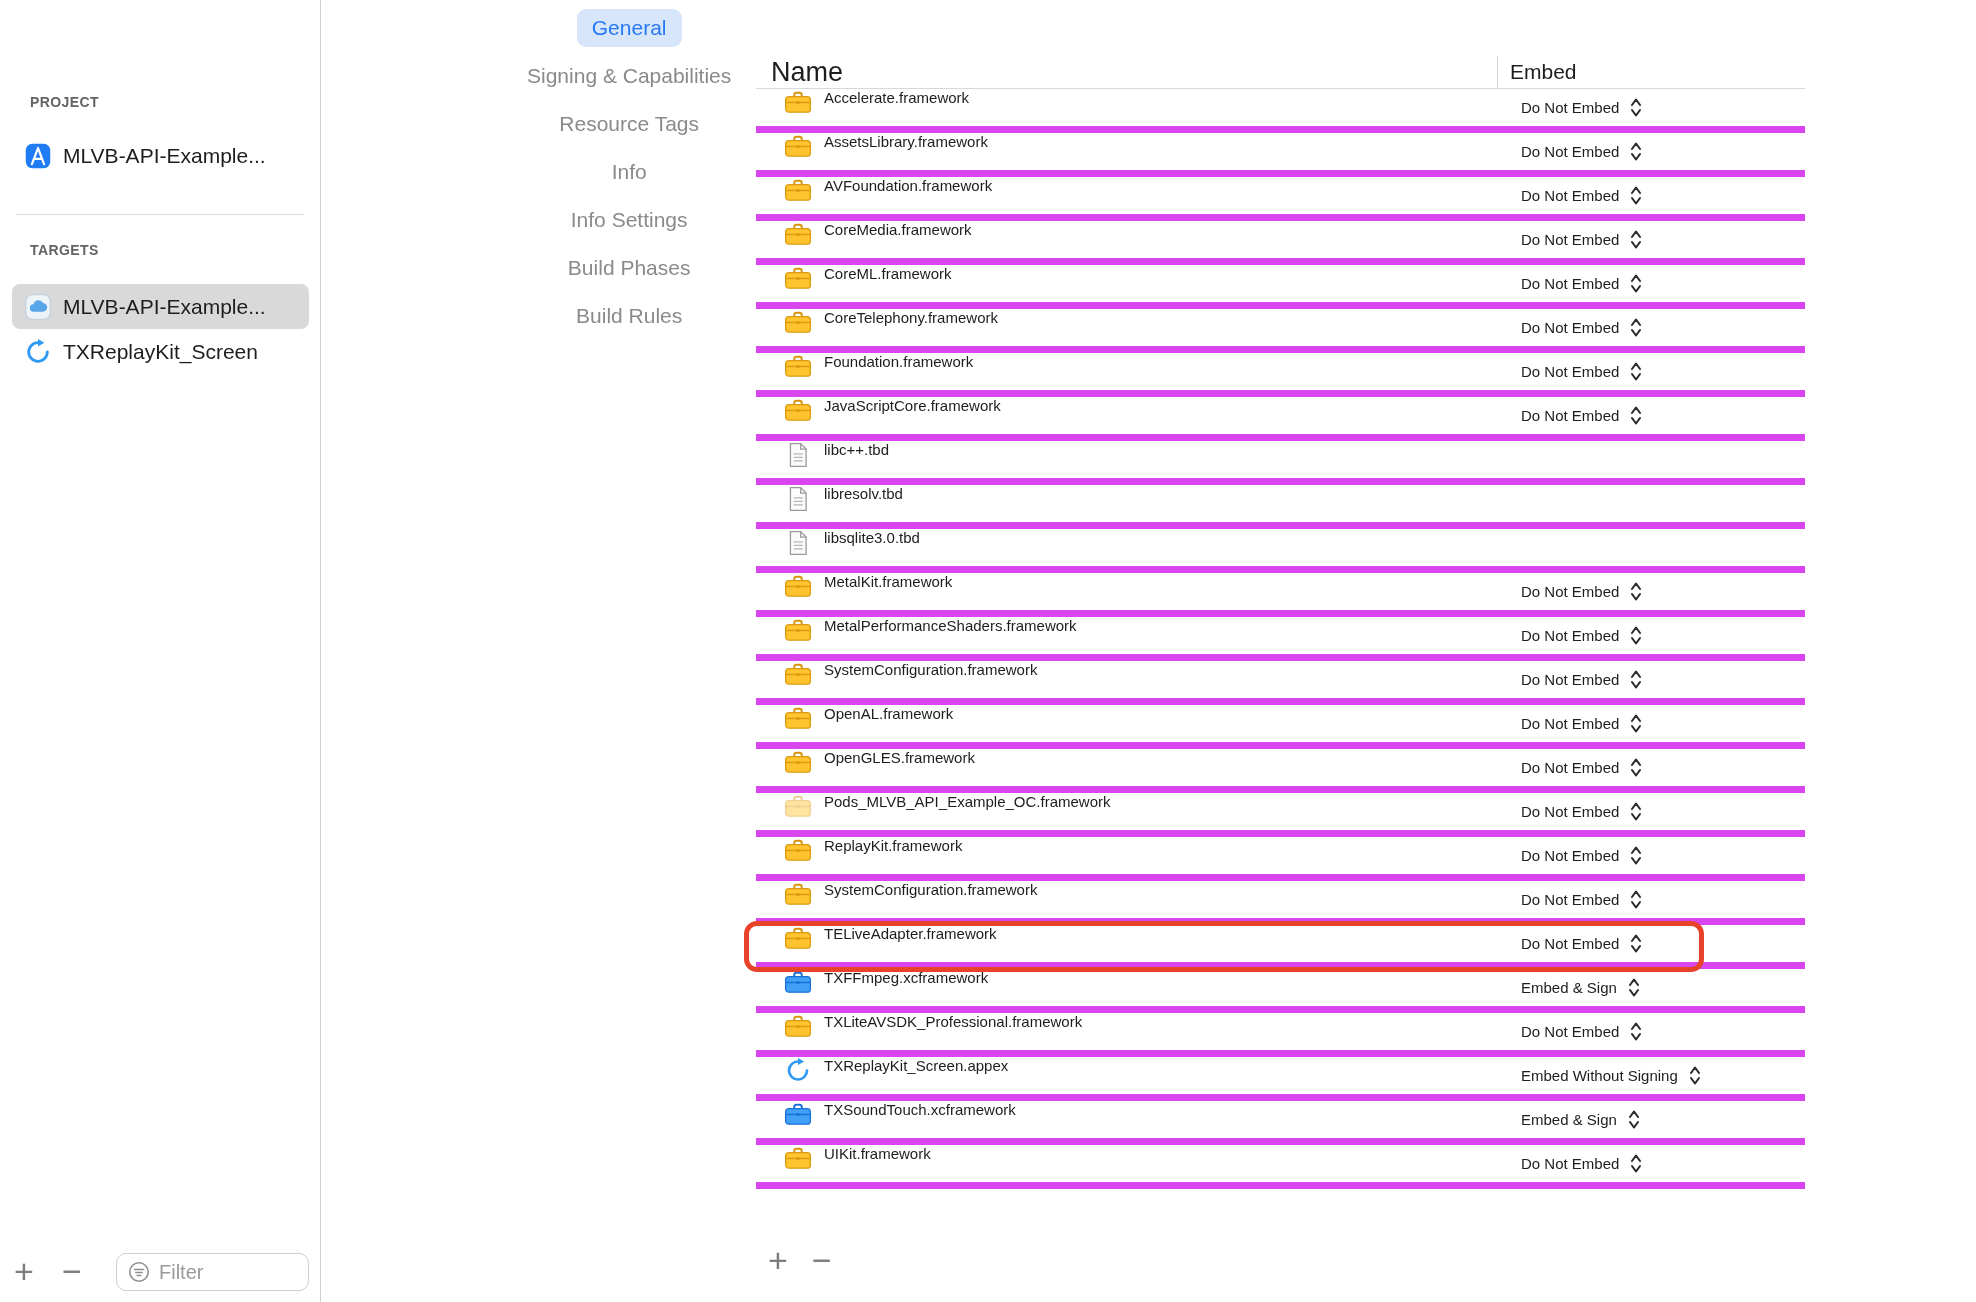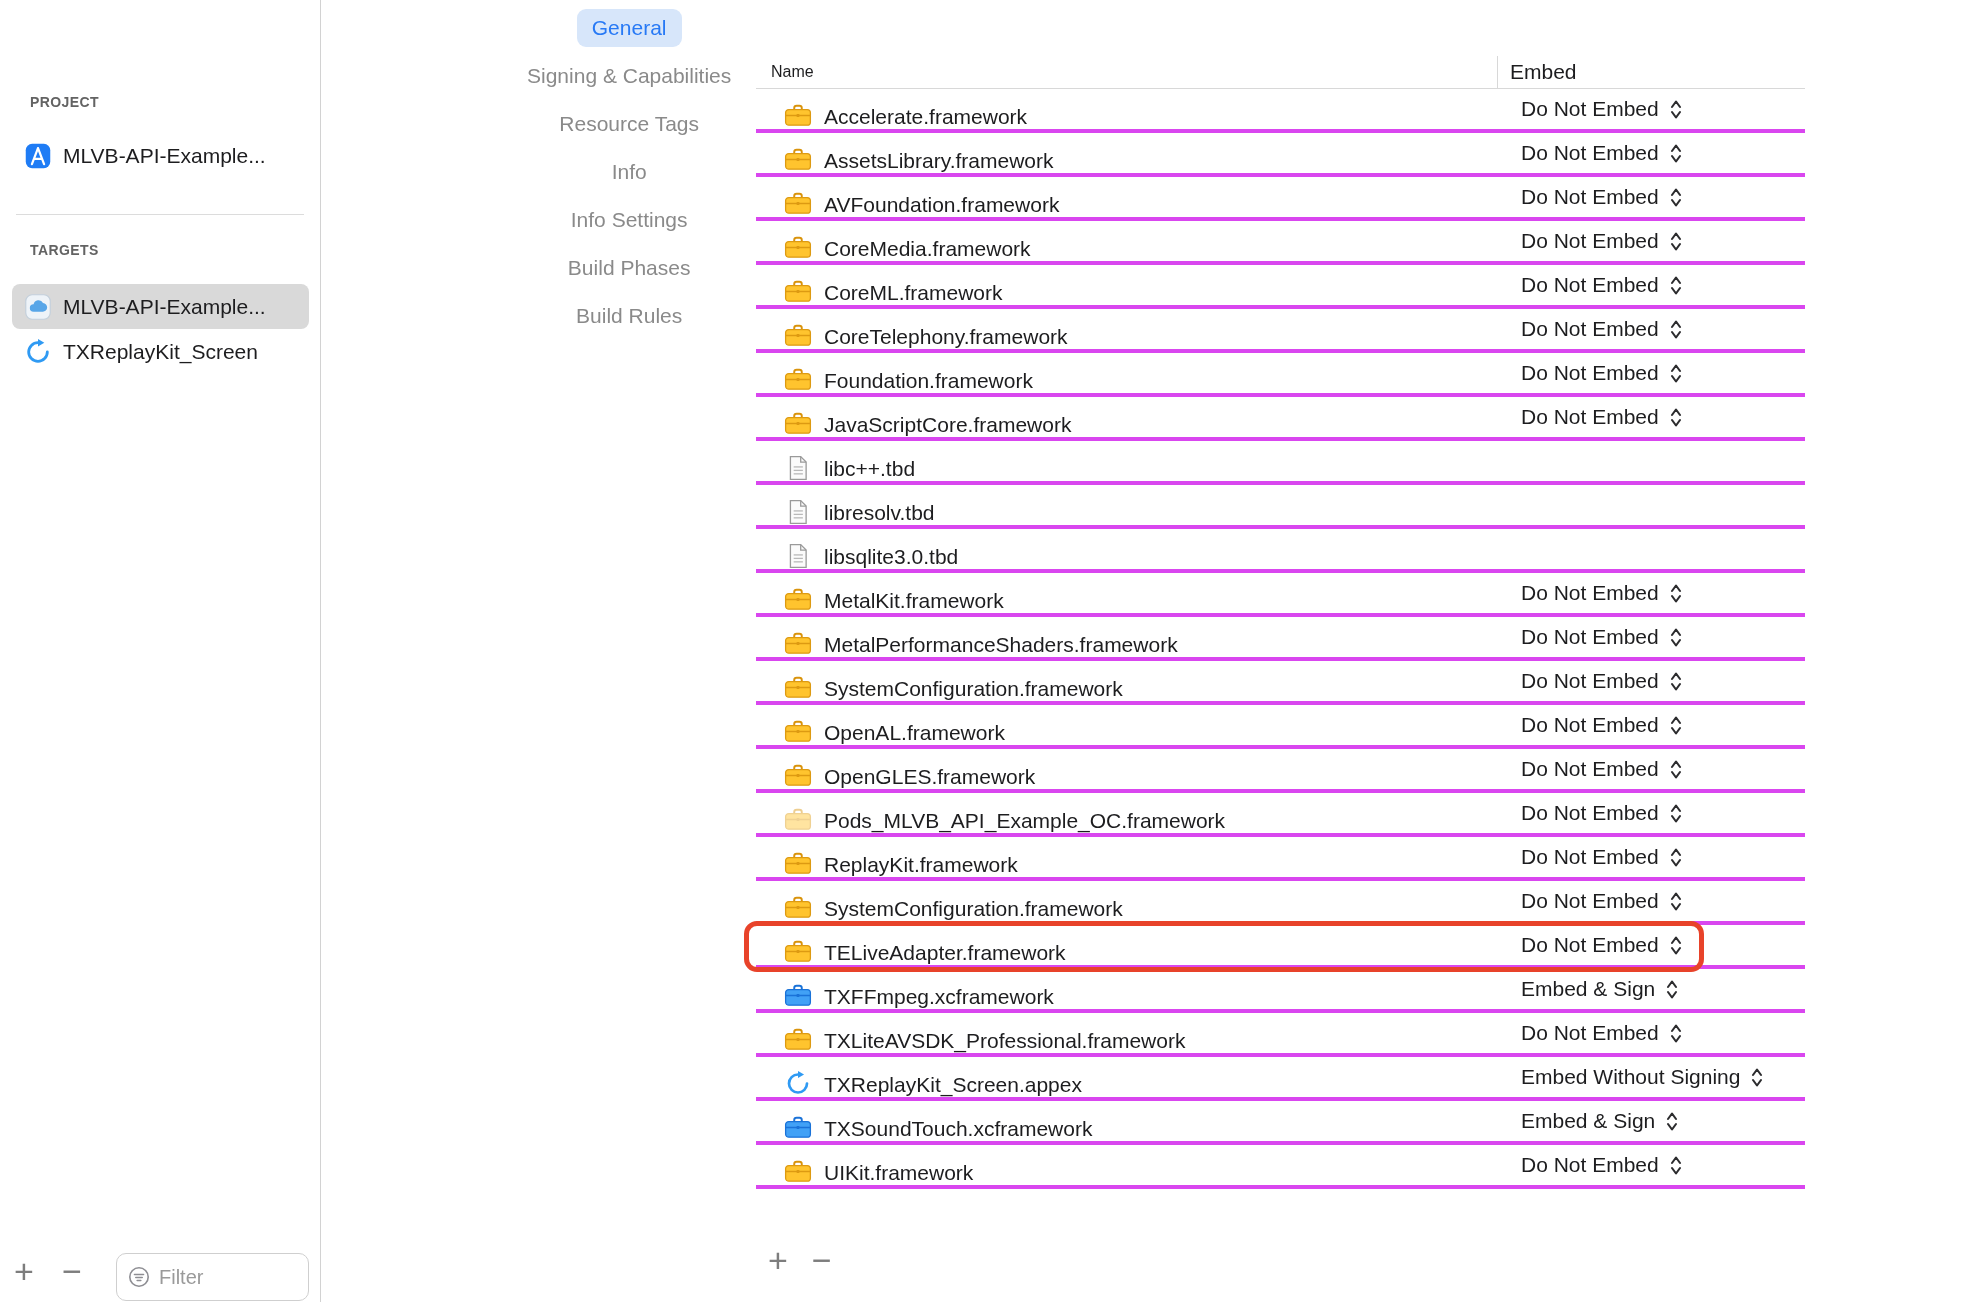--- a/index.html
+++ b/index.html
@@ -28,32 +28,32 @@
   .sicon svg { width:100%; height:100%; }
   .sidebar-divider { position:absolute; left:16px; right:16px; top:214px; height:1px; background:#dcdcdc; }
   .targets-list { position:absolute; left:12px; right:11px; top:284px; }
   .target-row { display:flex; align-items:center; gap:11px; height:45px; padding:0 12px; border-radius:8px; font-size:21px; cursor:pointer; white-space:nowrap; overflow:hidden; }
   .target-row.selected { background:#d9d9d9; }
 
   .sidebar-bottom { position:absolute; left:0; bottom:6px; width:100%; height:46px; }
   .pm { position:absolute; top:0; font-size:34px; font-weight:200; color:#7d7d7d; cursor:pointer; line-height:42px; }
   .pm.add { left:14px; }
   .pm.remove { left:62px; }
-  .filter-field { position:absolute; left:116px; top:3px; width:193px; height:48px; border:1.5px solid #cfcfcf; border-radius:10px; display:flex; align-items:center; padding:0 10px; gap:8px; background:#fff; }
+  .filter-field { position:absolute; left:116px; top:3px; width:193px; height:38px; border:1.5px solid #cfcfcf; border-radius:10px; display:flex; align-items:center; padding:0 10px; gap:8px; background:#fff; }
   .filter-field svg { width:24px; height:24px; flex:0 0 24px; }
   .filter-field input { border:none; outline:none; width:100%; font-size:20px; font-family:inherit; color:#333; background:transparent; }
   .filter-field input::placeholder { color:#9a9a9a; }
 
   
   .thead { position:absolute; left:756px; top:56px; width:1049px; height:33px; border-bottom:1px solid #d8d8d8; }
-  .th-name { position:absolute; left:15px; top:0; bottom:0; display:flex; align-items:center; font-size:16px; color:#1d1d1f; }
+  .th-name { position:absolute; left:15px; top:0; bottom:0; display:flex; align-items:center; font-size:27px; color:#1d1d1f; }
   .th-embed { position:absolute; left:741px; top:0; bottom:0; right:0; border-left:1px solid #d8d8d8; padding-left:12px; display:flex; align-items:center; font-size:21px; color:#1d1d1f; }
 
   .tbody { position:absolute; left:756px; top:89px; width:1049px; }
-  .frow { position:relative; height:44px; display:flex; align-items:flex-end; border-bottom:4px solid #d946ef; padding-left:28px; font-size:21px; cursor:default; }
+  .frow { position:relative; height:44px; display:flex; align-items:flex-start; border-bottom:7px solid #d946ef; padding-left:28px; font-size:15px; cursor:default; }
   .ficon { display:inline-flex; width:28px; height:27px; flex:0 0 28px; align-items:center; justify-content:center; }
   .ficon svg { width:100%; height:100%; }
   .ficon.tbd svg { width:22px; height:26px; }
   .ficon.faded { opacity:.45; }
   .fname { margin-left:12px; white-space:nowrap; }
   .embed { position:absolute; left:753px; top:0; bottom:0; display:flex; align-items:center; gap:9px; cursor:pointer;margin-left:12px; }
   .stepper { display:inline-flex; width:16px; height:25px; }
   .stepper svg { width:100%; height:100%; }
   .hl { position:absolute; left:-12px; top:-4px; width:960px; height:51px; border:5px solid #e8432a; border-radius:13px; pointer-events:none; z-index:3; }
 

